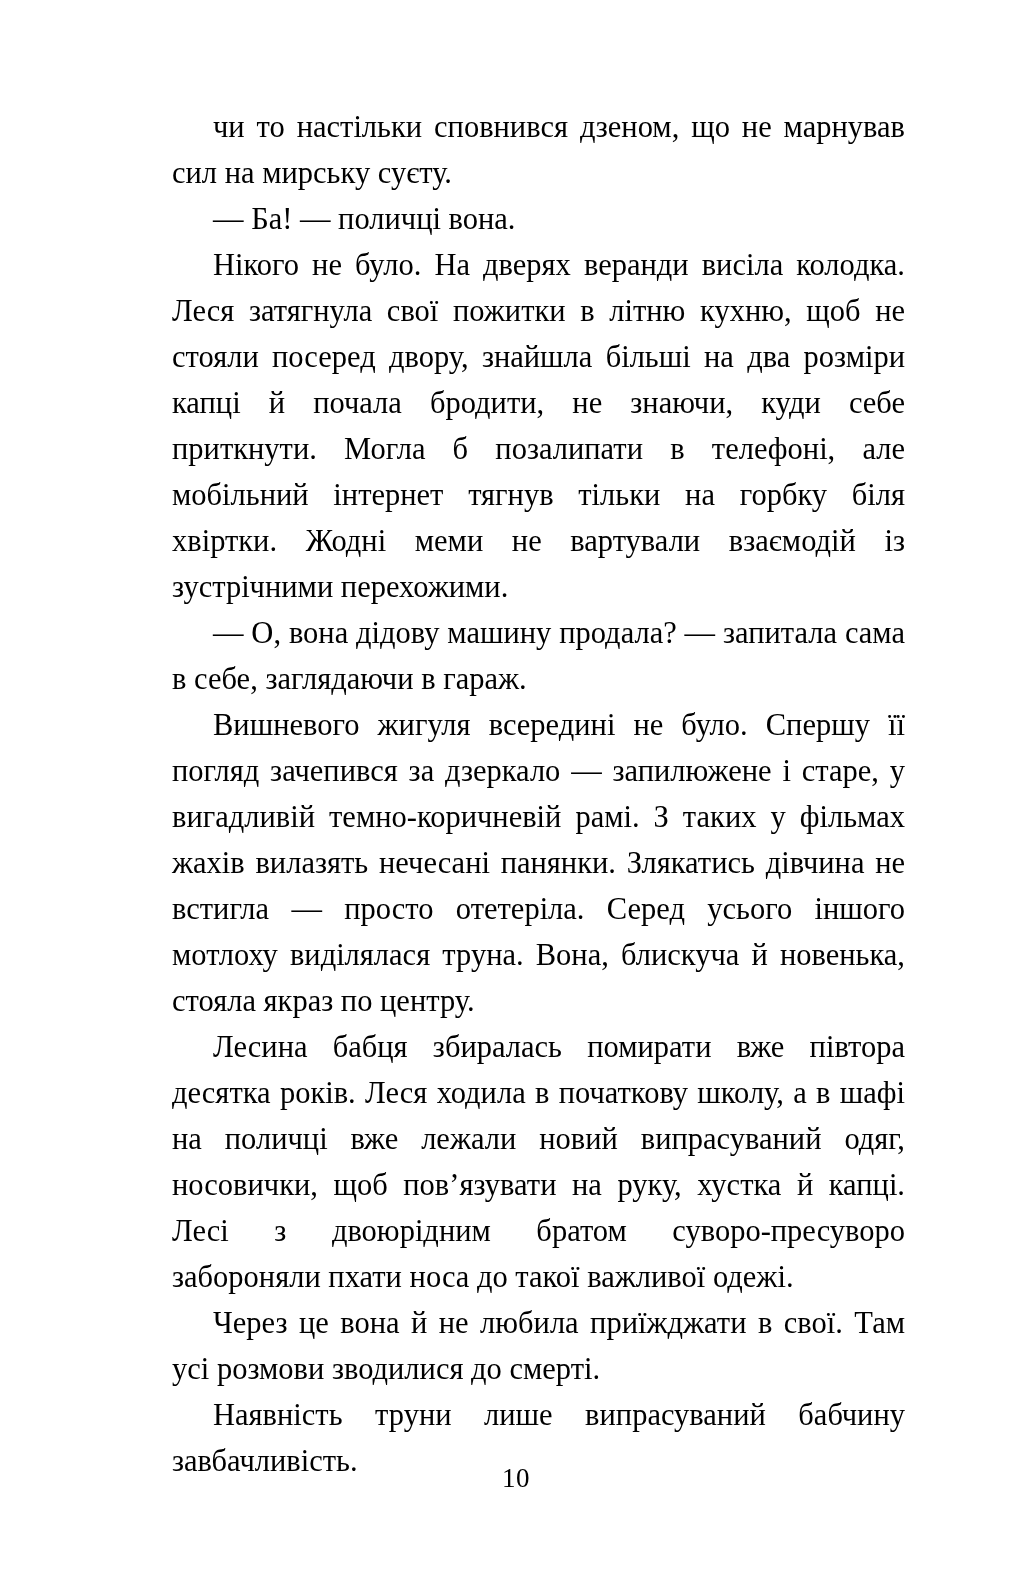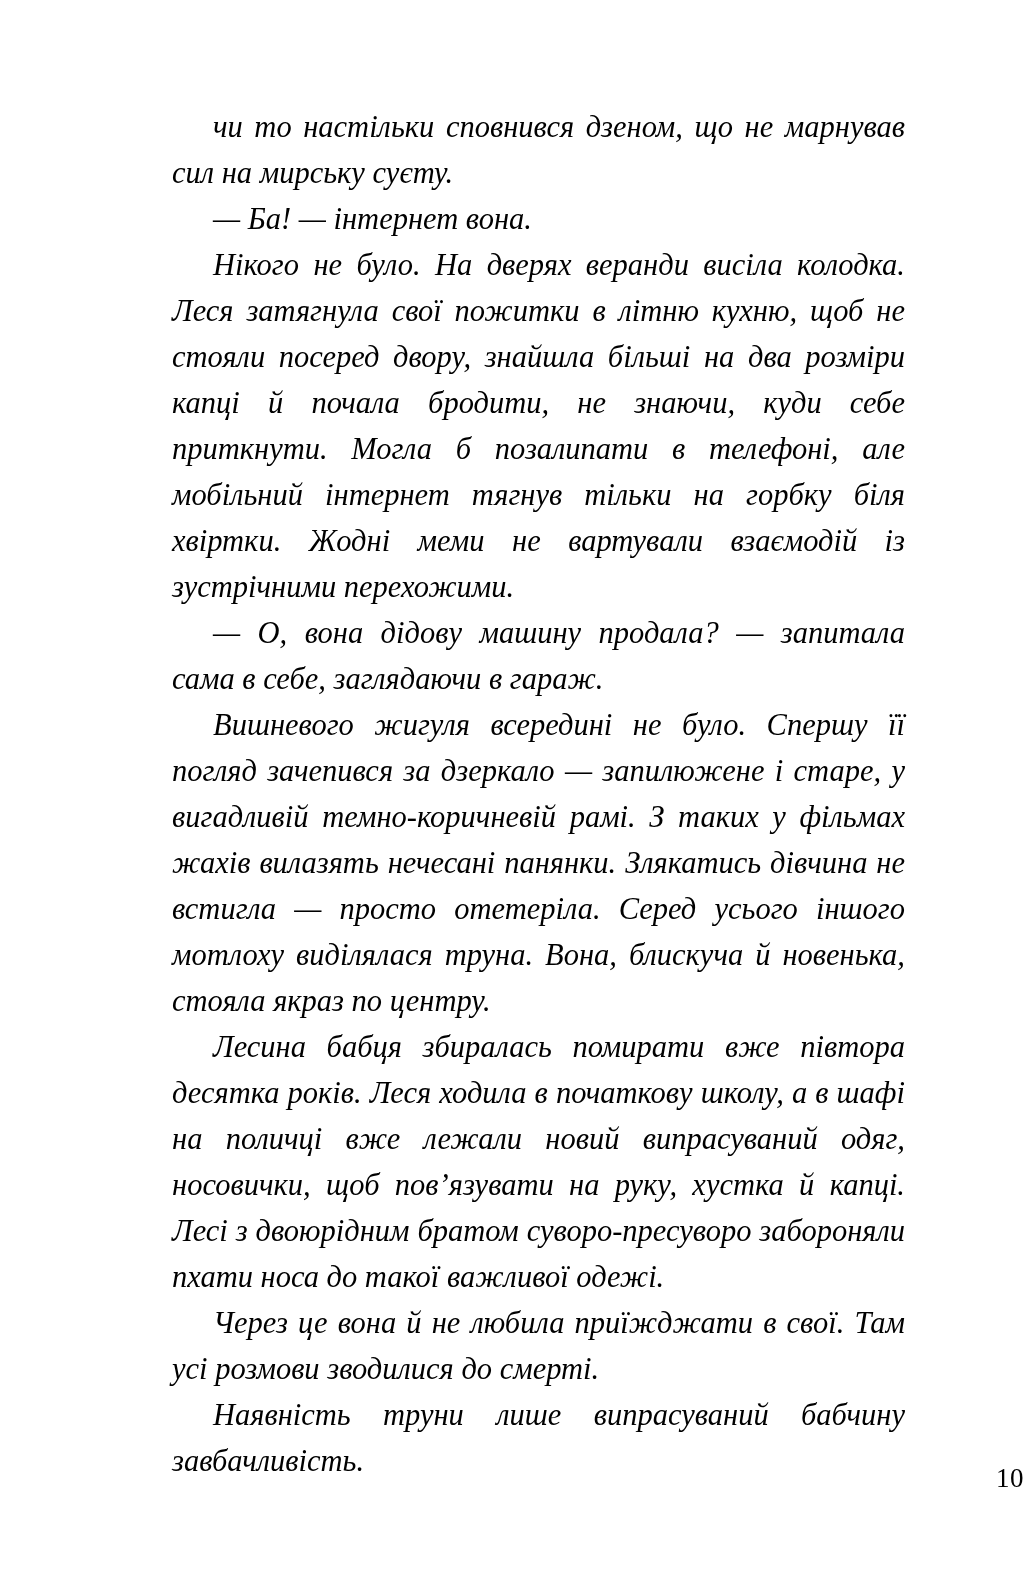--- a/index.html
+++ b/index.html
@@ -32,49 +32,48 @@
     text-justify: inter-word;
     -webkit-hyphens: none;
     hyphens: none;
   }
 
   .para {
     margin: 0;
     padding: 0;
     text-indent: 41px;
     text-align: justify;
-    font-style: italic;
   }
 
   
   .para:last-child {
     text-align: justify;
   }
 
   .page-number {
     position: absolute;
     left: 8px;
     right: 0;
     top: 1462px;
-    text-align: right;
+    text-align: center;
     font-family: "Liberation Serif", "DejaVu Serif", serif;
     font-size: 27px;
     line-height: 32px;
     color: #000000;
     letter-spacing: 0.5px;
   }
 </style>
 </head>
 <body>
 
 <div class="page">
 
   <div class="text-block">
     <p class="para">чи то настільки сповнився дзеном, що не марнував сил на мирську суєту.</p>
-    <p class="para">— Ба! — інтернет вона.</p>
+    <p class="para">— Ба! — поличці вона.</p>
     <p class="para">Нікого не було. На дверях веранди висіла колодка. Леся затягнула свої пожитки в літню кухню, щоб не стояли посеред двору, знайшла більші на два розміри капці й почала бродити, не знаючи, куди себе приткнути. Могла б позалипати в телефоні, але мобільний інтернет тягнув тільки на горбку біля хвіртки. Жодні меми не вартували взаємодій із зустрічними перехожими.</p>
     <p class="para">— О, вона дідову машину продала? — запитала сама в себе, заглядаючи в гараж.</p>
     <p class="para">Вишневого жигуля всередині не було. Спершу її погляд зачепився за дзеркало — запилюжене і старе, у вигадливій темно-коричневій рамі. З таких у фільмах жахів вилазять нечесані панянки. Злякатись дівчина не встигла — просто отетеріла. Серед усього іншого мотлоху виділялася труна. Вона, блискуча й новенька, стояла якраз по центру.</p>
     <p class="para">Лесина бабця збиралась помирати вже півтора десятка років. Леся ходила в початкову школу, а в шафі на поличці вже лежали новий випрасуваний одяг, носовички, щоб пов’язувати на руку, хустка й капці. Лесі з двоюрідним братом суворо-пресуворо забороняли пхати носа до такої важливої одежі.</p>
     <p class="para">Через це вона й не любила приїжджати в свої. Там усі розмови зводилися до смерті.</p>
     <p class="para">Наявність труни лише випрасуваний бабчину завбачливість.</p>
   </div>
 
   <div class="page-number">10</div>
 

